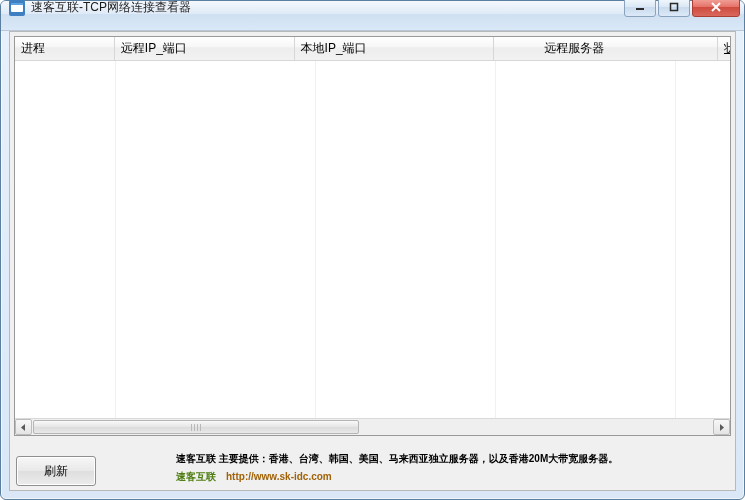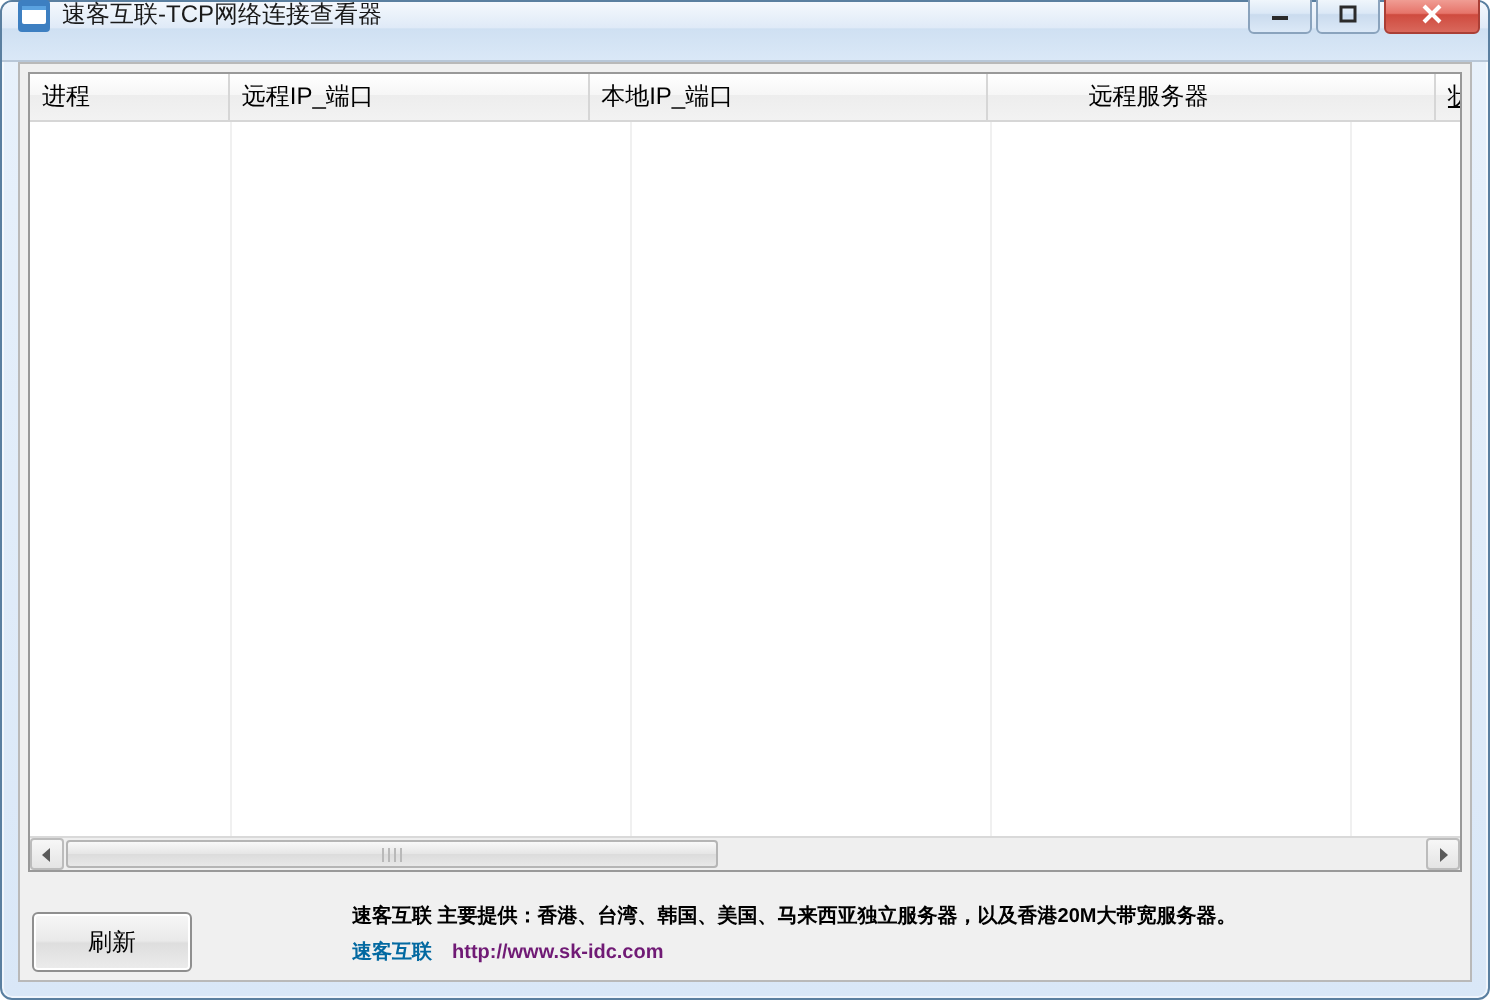--- a/index.html
+++ b/index.html
@@ -126,22 +126,22 @@
     border: 1px solid #8f8f8f; border-radius: 3px;
     background: linear-gradient(to bottom,#f7f7f7,#e9e9e9 48%,#dedede 52%,#ececec);
     font-size: 12px; color: #000;
     display: flex; align-items: center; justify-content: center;
     box-shadow: inset 0 0 0 1px #fff;
   }
   .footer-text {
     margin-left: 80px; font-size: 10px; line-height: 18px; color: #000; font-weight: bold;
   }
   .footer-text .row2 { display: flex; gap: 10px; }
-  .footer-text a.name { color: #0369a1; text-decoration: none; }
-  .footer-text a.url { color: #701a75; text-decoration: none; }
+  .footer-text a.name { color: #4d7c0f; text-decoration: none; }
+  .footer-text a.url { color: #a16207; text-decoration: none; }
 </style>
 </head>
 <body>
 
 <div class="window">
   <div class="titlebar">
     <span class="app-icon">
       <svg viewBox="0 0 16 16">
         <rect x="0" y="0" width="16" height="16" rx="2" fill="#3d7fc1"></rect>
         <rect x="2" y="3" width="12" height="9" rx="1" fill="#ffffff"></rect>

